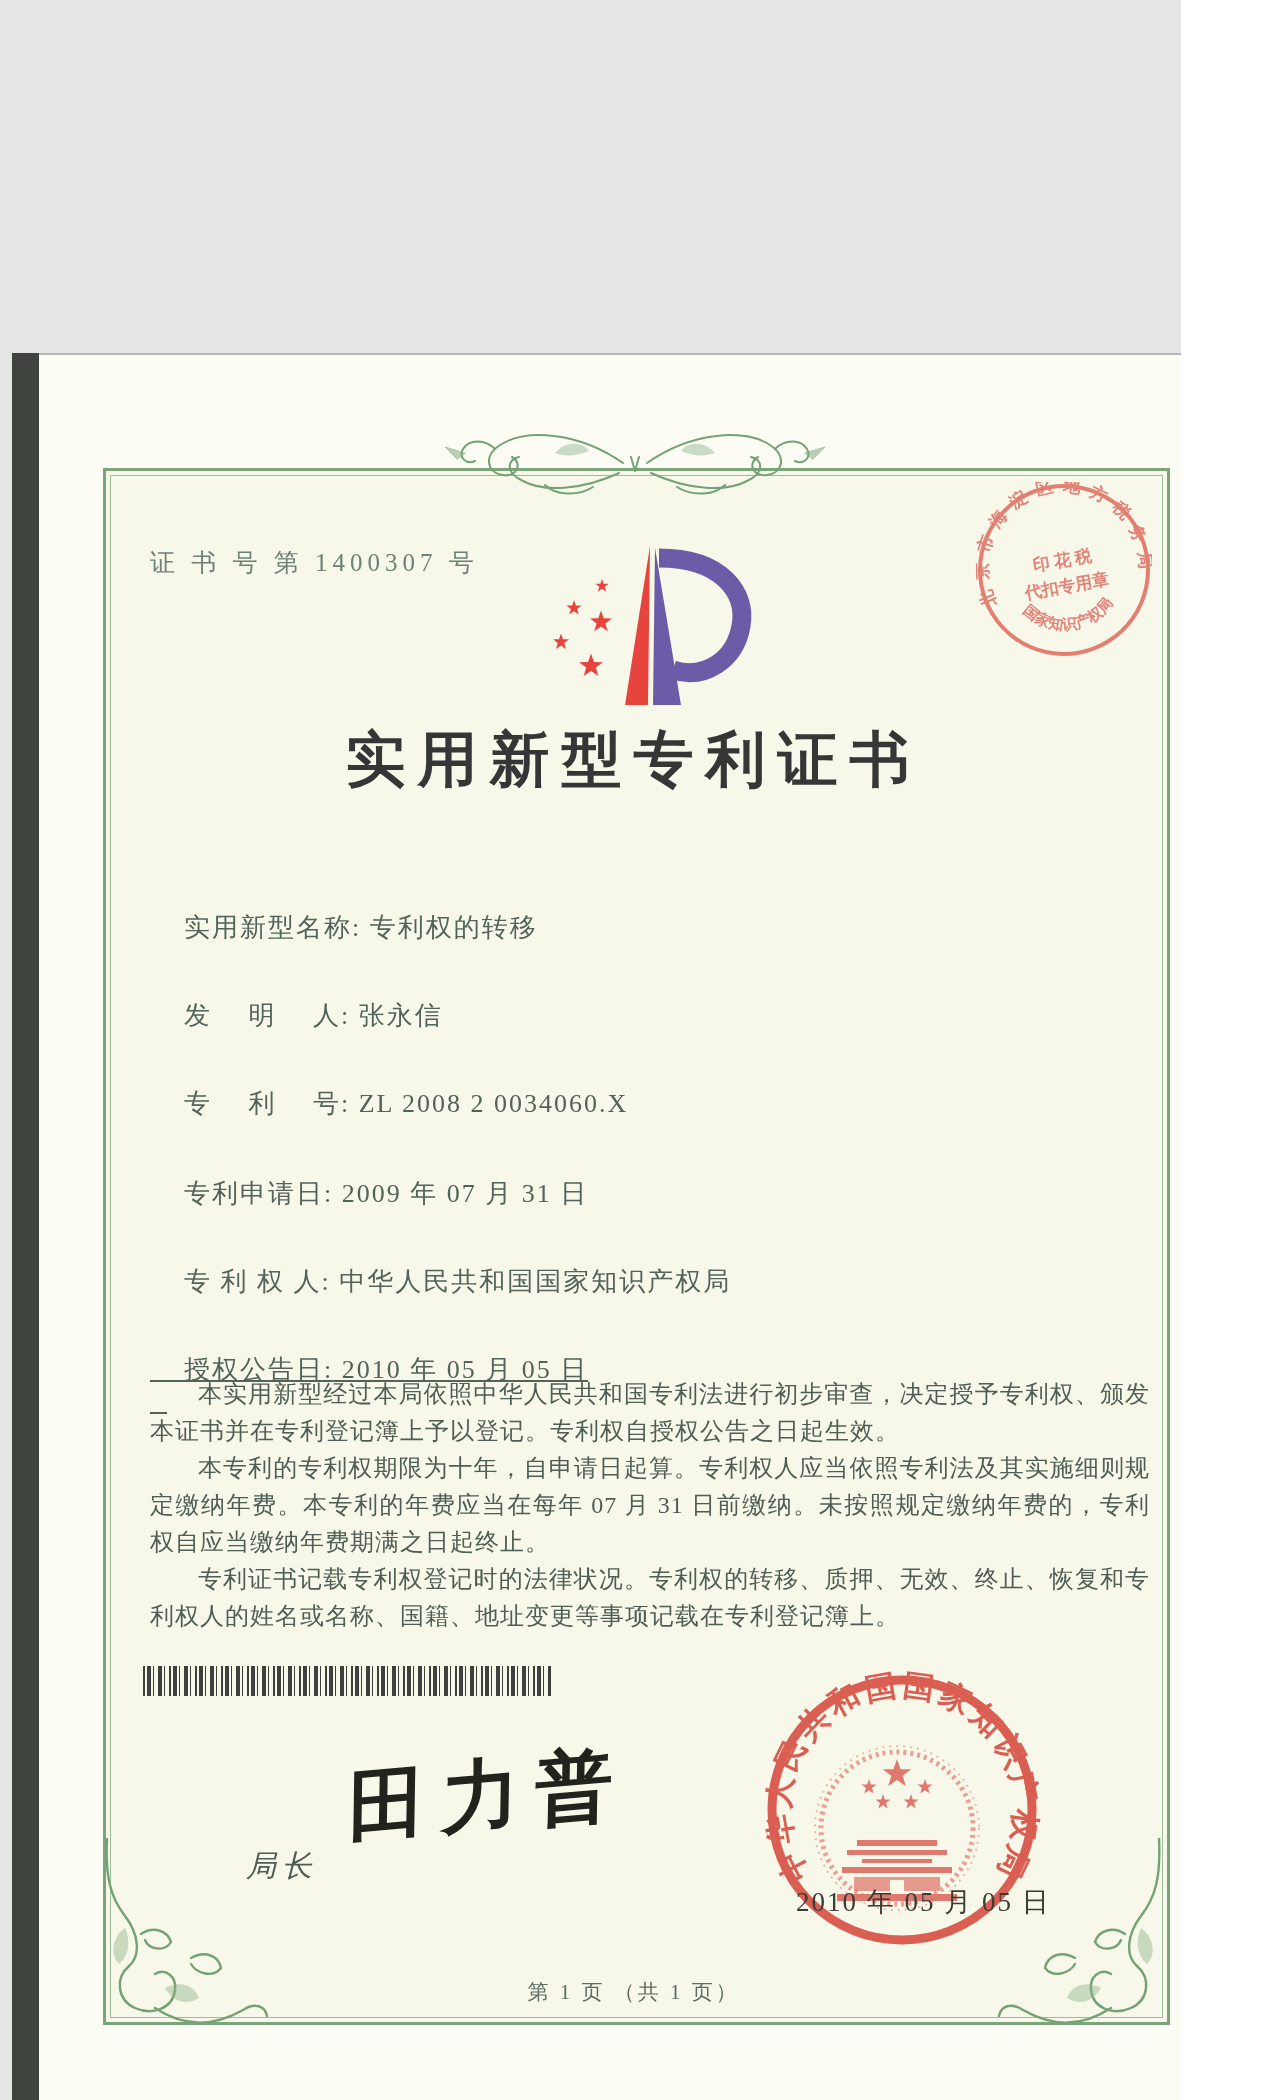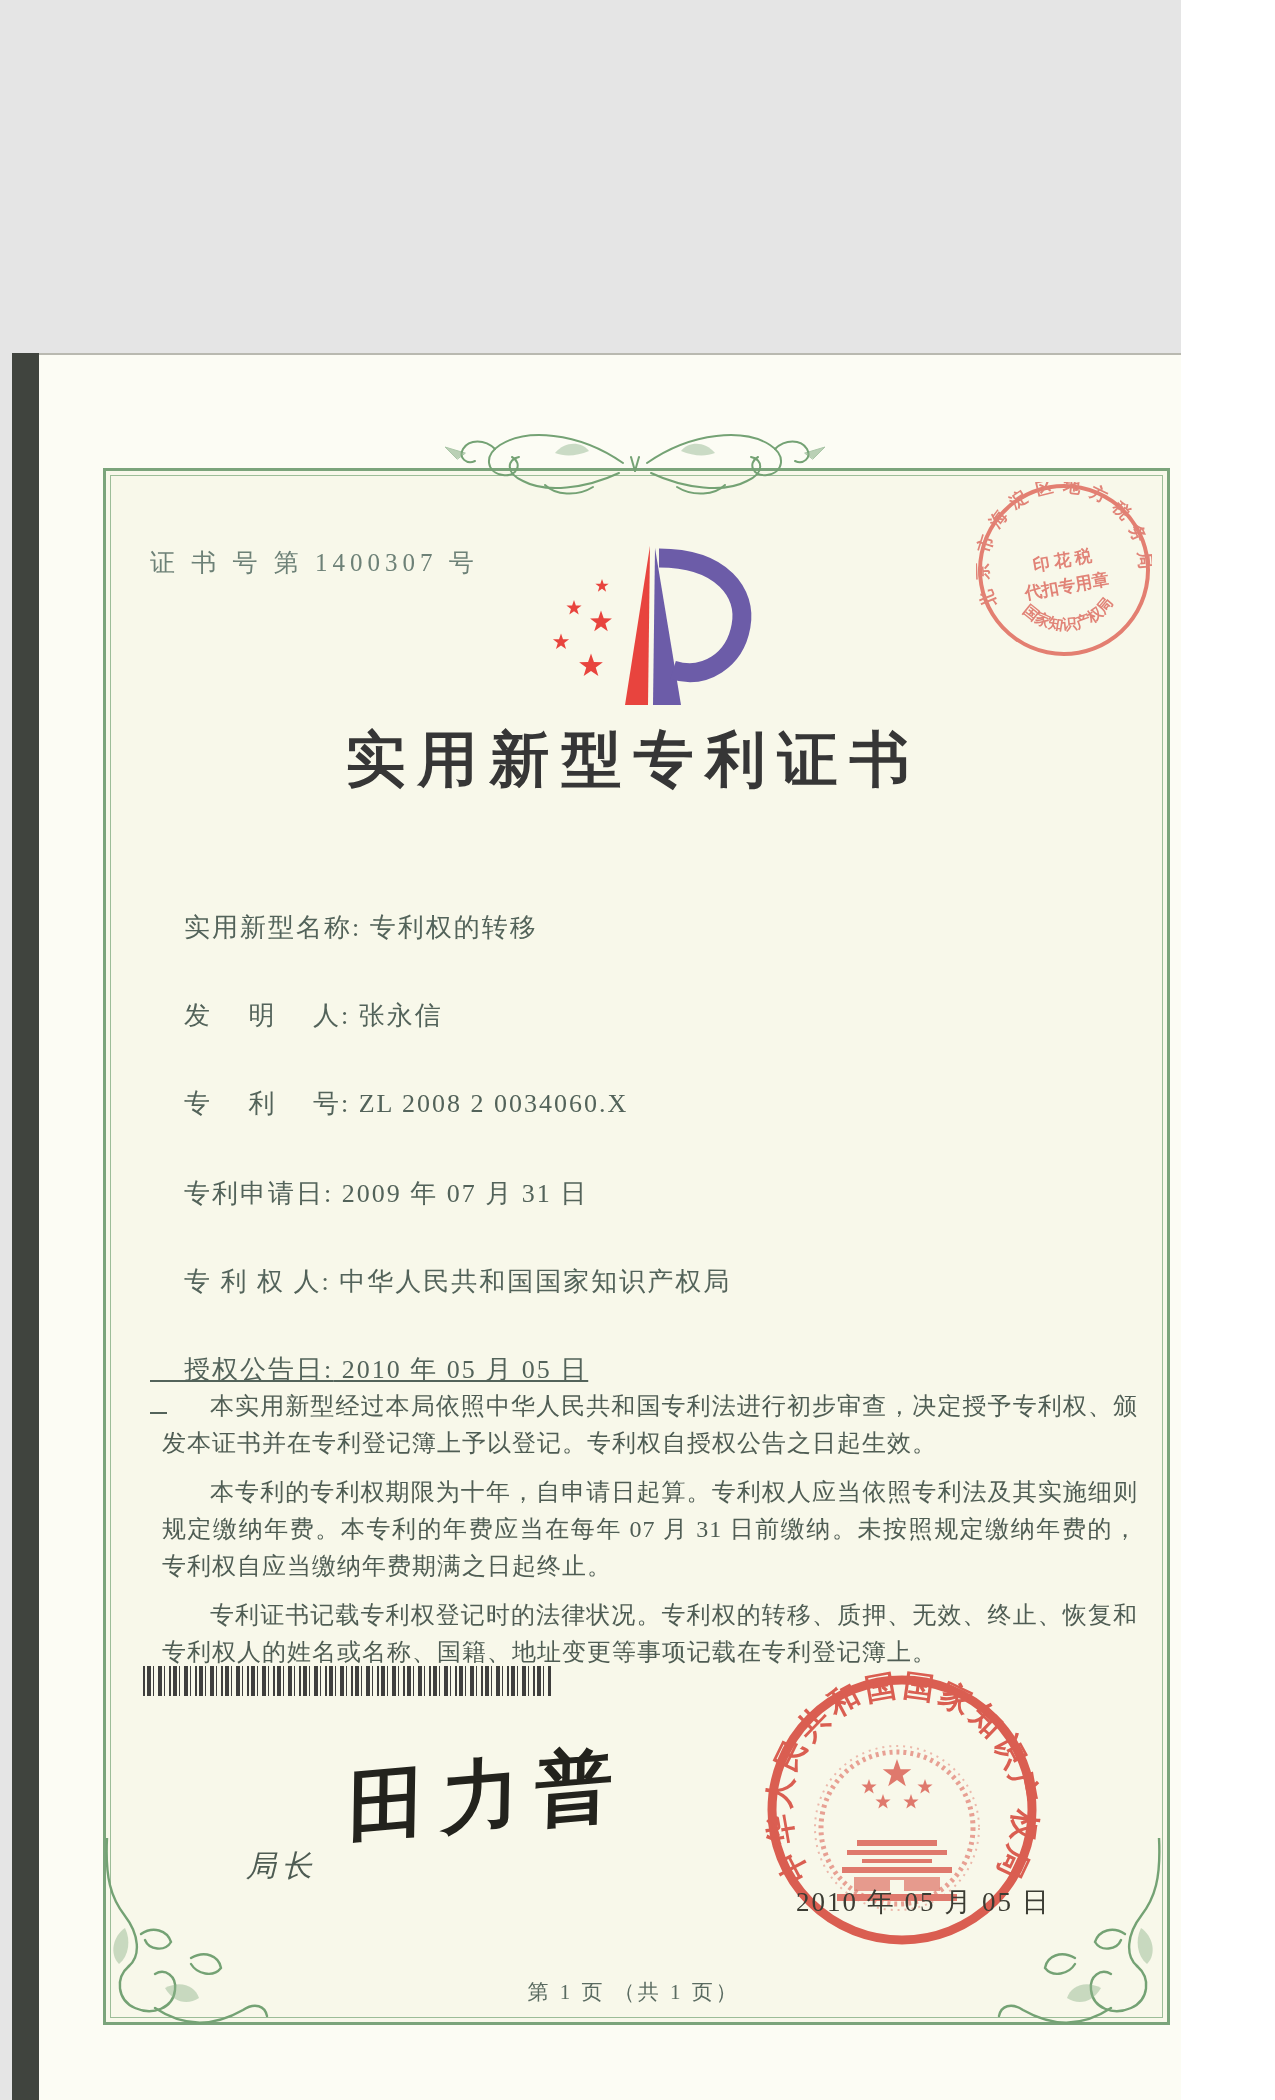--- a/index.html
+++ b/index.html
@@ -12,21 +12,21 @@
   .page-right-edge{left:1248px;top:356px;width:3px;height:1744px;background:#54544e;}
   
   .frame-outer{left:103px;top:468px;width:1061px;height:1551px;border:3px solid #7ba47b;background:#f8f8ea;}
   .frame-inner{position:absolute;left:4px;top:4px;right:4px;bottom:4px;border:1px solid #9cbd98;}
   .cert-no{left:150px;top:546px;font-size:25px;letter-spacing:5px;color:#6d8177;}
   .title{left:103px;top:720px;width:1061px;text-align:center;font-size:60px;font-weight:bold;
          letter-spacing:12px;color:#363636;}
   .field{left:150px;width:1000px;font-size:26px;color:#53635a;letter-spacing:2px;white-space:pre;}
   .body-text{left:150px;top:1376px;width:1000px;font-size:24px;line-height:37px;color:#4f5d54;
              text-align:justify;letter-spacing:1px;}
-  .body-text p{margin:12px;text-indent:2em;}
+  .body-text p{margin:0;text-indent:2em;}
   .barcode{left:143px;top:1666px;width:408px;height:30px;opacity:.88;
     background:repeating-linear-gradient(90deg,
       #262626 0 2px,transparent 2px 4px,
       #262626 4px 8px,transparent 8px 10px,
       #262626 10px 11px,transparent 11px 15px,
       #262626 15px 19px,transparent 19px 21px,
       #262626 21px 22px,transparent 22px 26px);}
   .sig-role{left:246px;top:1846px;font-size:30px;color:#4e5c53;letter-spacing:6px;font-style:italic;}
   .sig-name{left:348px;top:1756px;font-size:78px;font-weight:bold;color:#23231d;letter-spacing:16px;
             transform:rotate(-5deg) skewX(-6deg);transform-origin:left center;}

